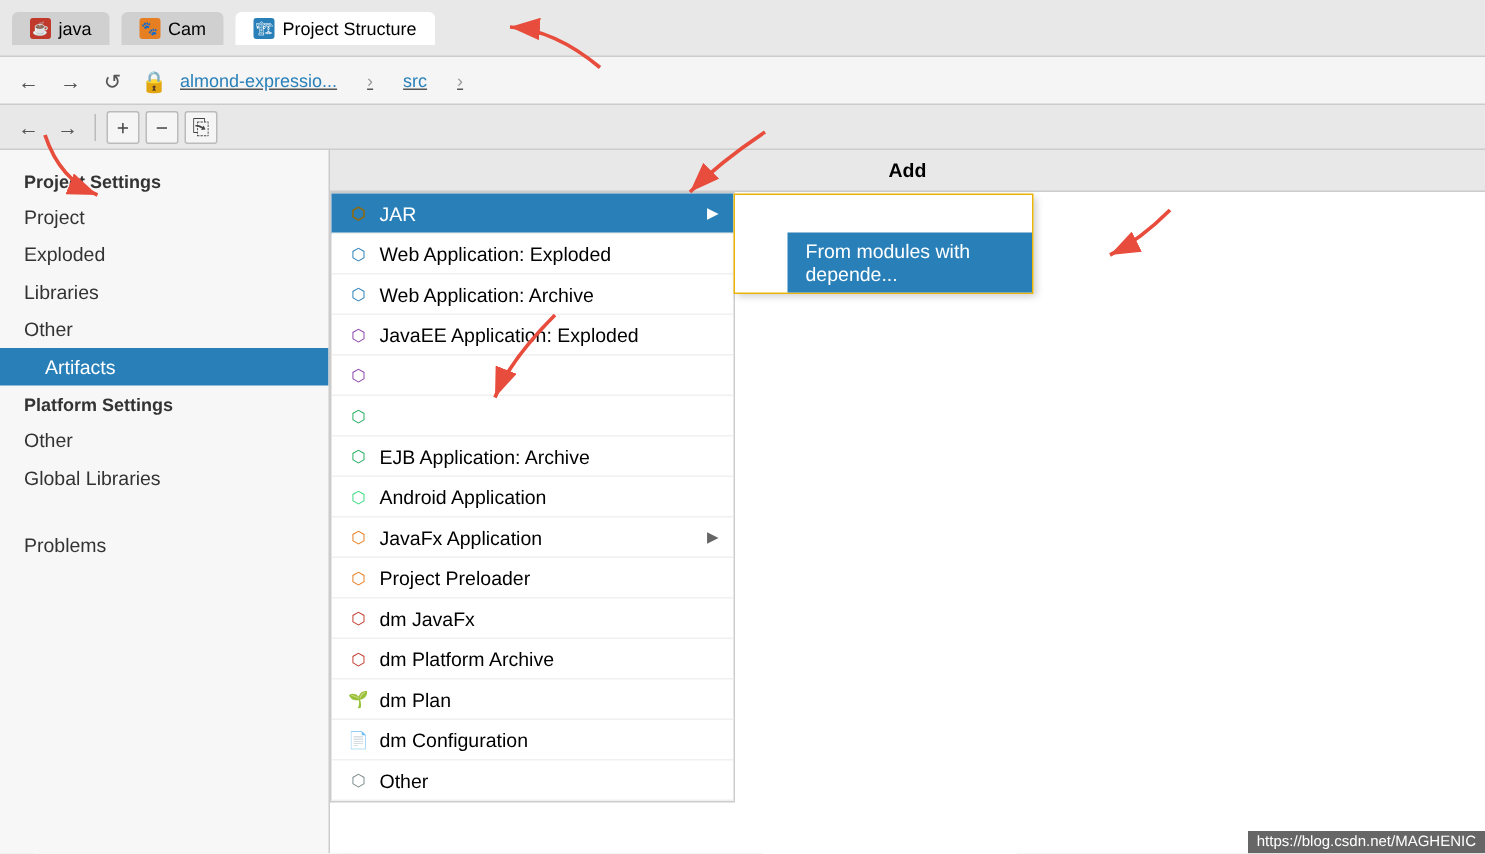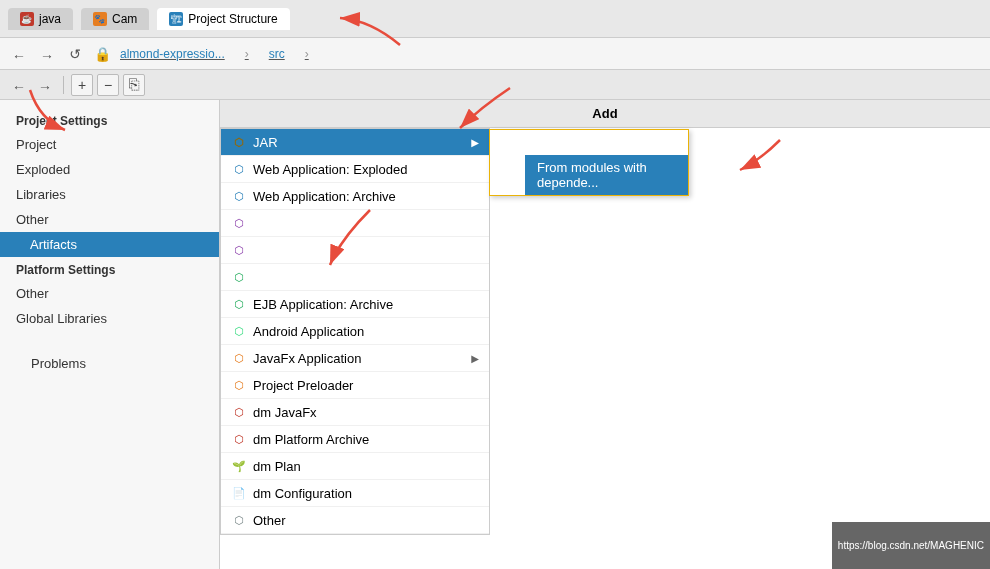--- a/index.html
+++ b/index.html
@@ -252,21 +252,20 @@
       background: #2980b9;
       color: white;
       padding-left: 30px;
     }
     .problems-item {
       padding: 5px 16px;
       cursor: pointer;
       font-size: 13px;
       color: #333;
       margin-top: 20px;
-      margin-left: 15px;
     }
 
     
     .main-content {
       flex: 1;
       background: #fff;
       position: relative;
     }
 
     .add-header {
@@ -347,21 +346,21 @@
     }
 
     
     .tooltip-bar {
       position: absolute;
       bottom: 0;
       right: 0;
       background: rgba(0,0,0,0.6);
       color: white;
       font-size: 10px;
-      padding: 18px 6px;
+      padding: 2px 6px;
     }
 
     
     .red-arrow {
       position: absolute;
       pointer-events: none;
       z-index: 50;
     }
   </style>
 </head>
@@ -501,20 +500,21 @@
               <span>Web Application: Exploded</span>
             </div>
 
             <div class="artifact-item">
               <span class="item-icon icon-web">⬡</span>
               <span>Web Application: Archive</span>
             </div>
 
             <div class="artifact-item">
               <span class="item-icon icon-jee">⬡</span>
+              <span>JavaEE Application: Exploded</span>
             </div>
 
             <div class="artifact-item">
               <span class="item-icon icon-jee">⬡</span>
             </div>
 
             <div class="artifact-item">
               <span class="item-icon icon-ejb">⬡</span>
             </div>
 

